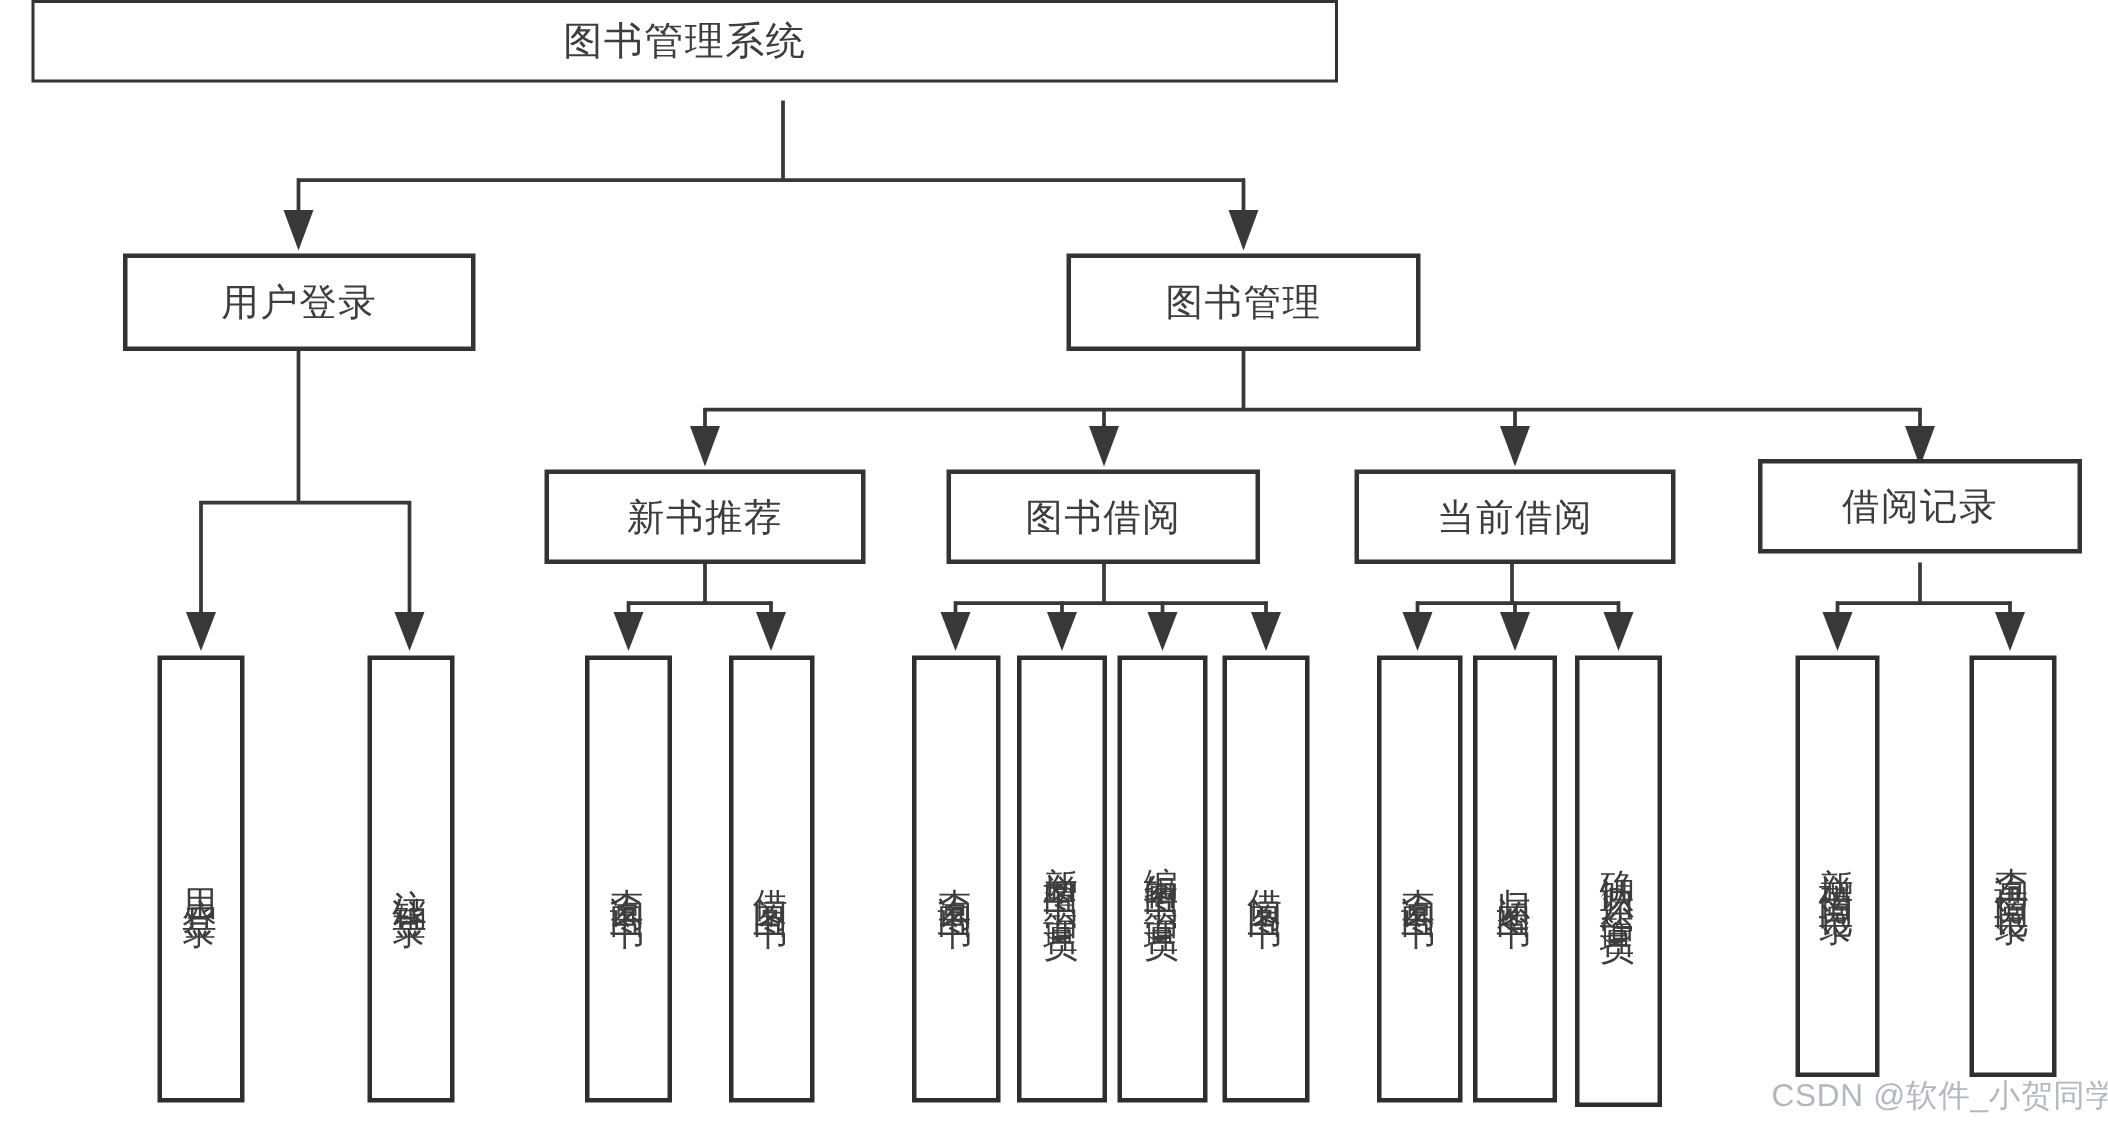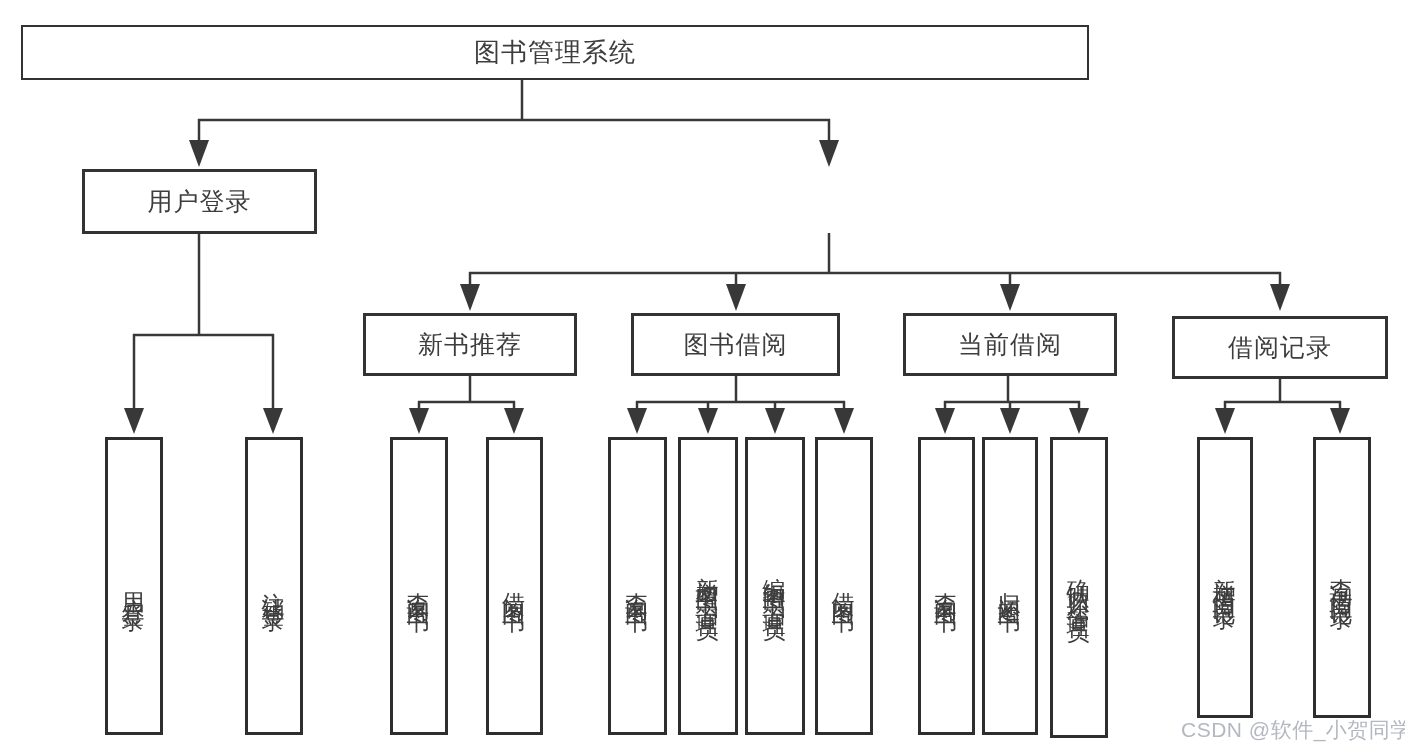--- a/index.html
+++ b/index.html
@@ -115,38 +115,41 @@
     <g stroke="#383838" stroke-width="2.5" fill="#383838">
       <line x1="1280" y1="375" x2="1280" y2="403"></line>
       <line x1="1224" y1="402" x2="1341" y2="402"></line>
       <line x1="1225" y1="401" x2="1225" y2="412"></line>
       <polygon points="1215,408 1235,408 1225,434" stroke="none"></polygon>
       <line x1="1340" y1="401" x2="1340" y2="412"></line>
       <polygon points="1330,408 1350,408 1340,434" stroke="none"></polygon>
     </g>
   </svg>
 
-  <div class="node hnode root" style="left:21px;top:25px;width:1068px;height:55px;">
+  <div class="node hnode root" style="left:21px;top:0;width:871px;height:55px;">
     <span>图书管理系统</span>
   </div>
 
   <div class="node hnode" style="left:82px;top:169px;width:235px;height:65px;border-width:3px;">
     <span>用户登录</span>
+  </div>
+  <div class="node hnode" style="left:711px;top:169px;width:236px;height:65px;border-width:3px;">
+    <span>图书管理</span>
   </div>
 
   <div class="node hnode" style="left:363px;top:313px;width:214px;height:63px;border-width:3px;">
     <span>新书推荐</span>
   </div>
   <div class="node hnode" style="left:903px;top:313px;width:214px;height:63px;border-width:3px;">
     <span>当前借阅</span>
   </div>
   <div class="node hnode" style="left:631px;top:313px;width:209px;height:63px;border-width:3px;">
     <span>图书借阅</span>
   </div>
-  <div class="node hnode" style="left:1172px;top:316px;width:216px;height:63px;border-width:3px;">
+  <div class="node hnode" style="left:1172px;top:306px;width:216px;height:63px;border-width:3px;">
     <span>借阅记录</span>
   </div>
 
   <div class="node col" style="left:105px;top:437px;width:58px;height:298px;">
     <span class="vtext">用户登录</span>
   </div>
   <div class="node col" style="left:245px;top:437px;width:58px;height:298px;">
     <span class="vtext">注销登录</span>
   </div>
 

